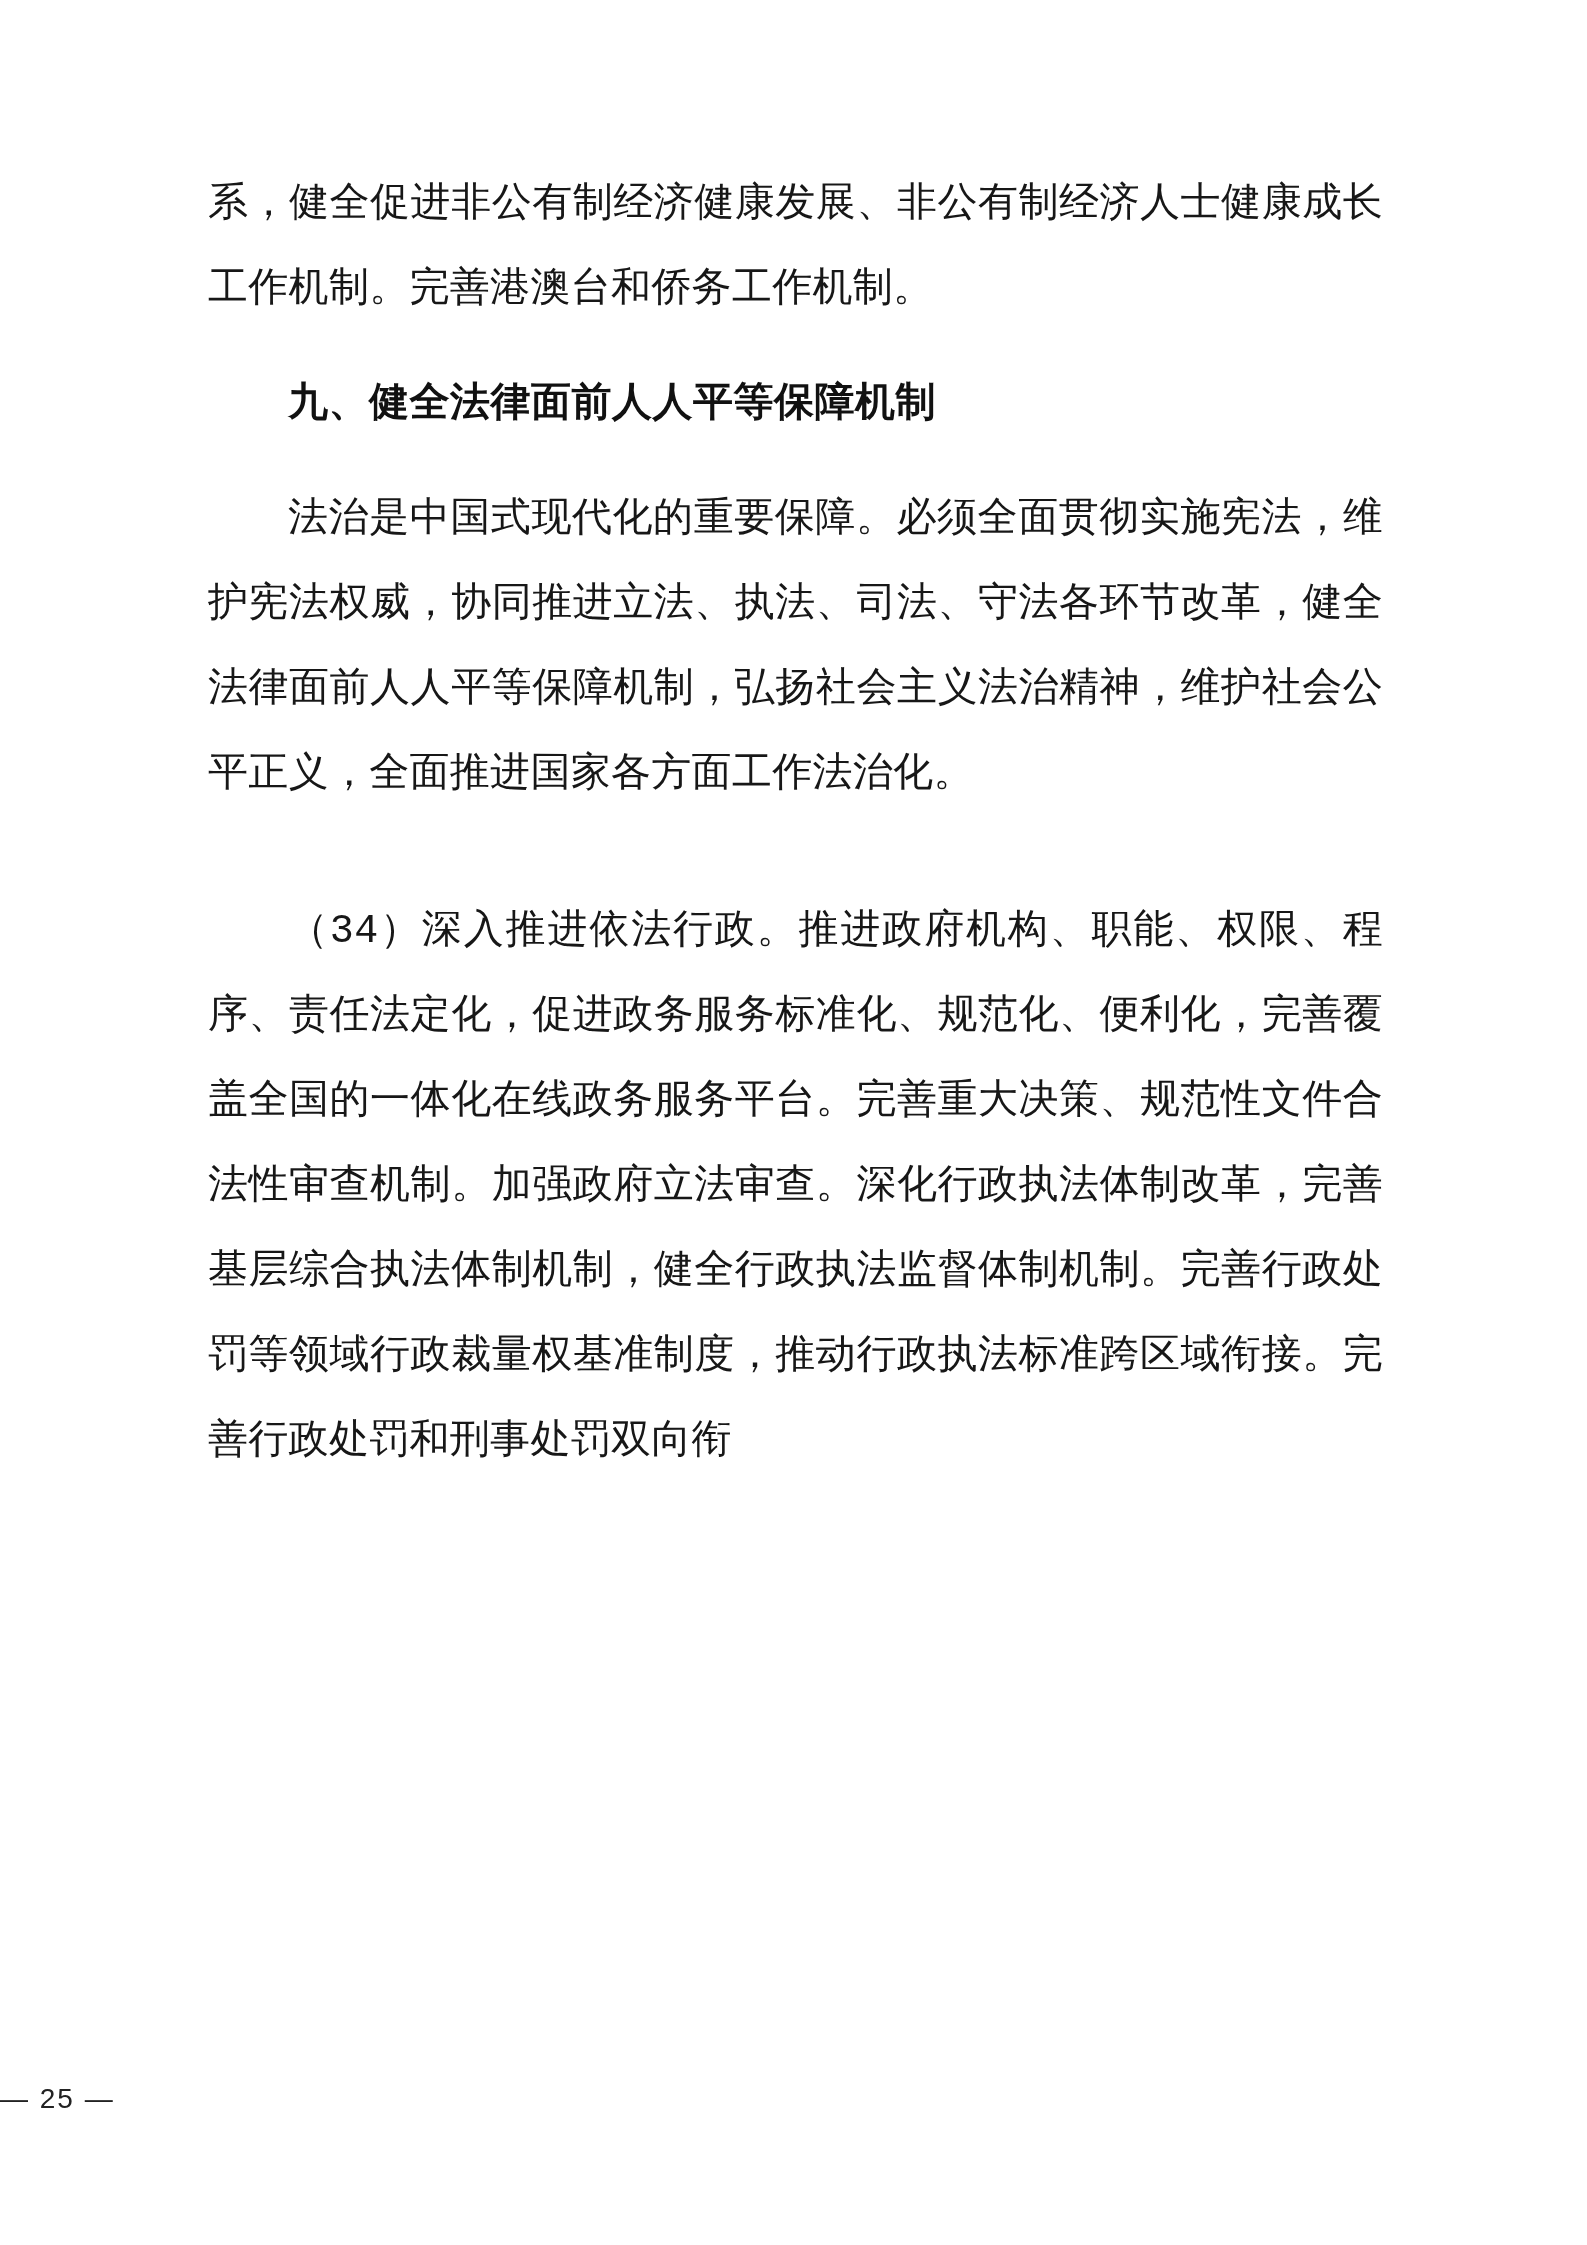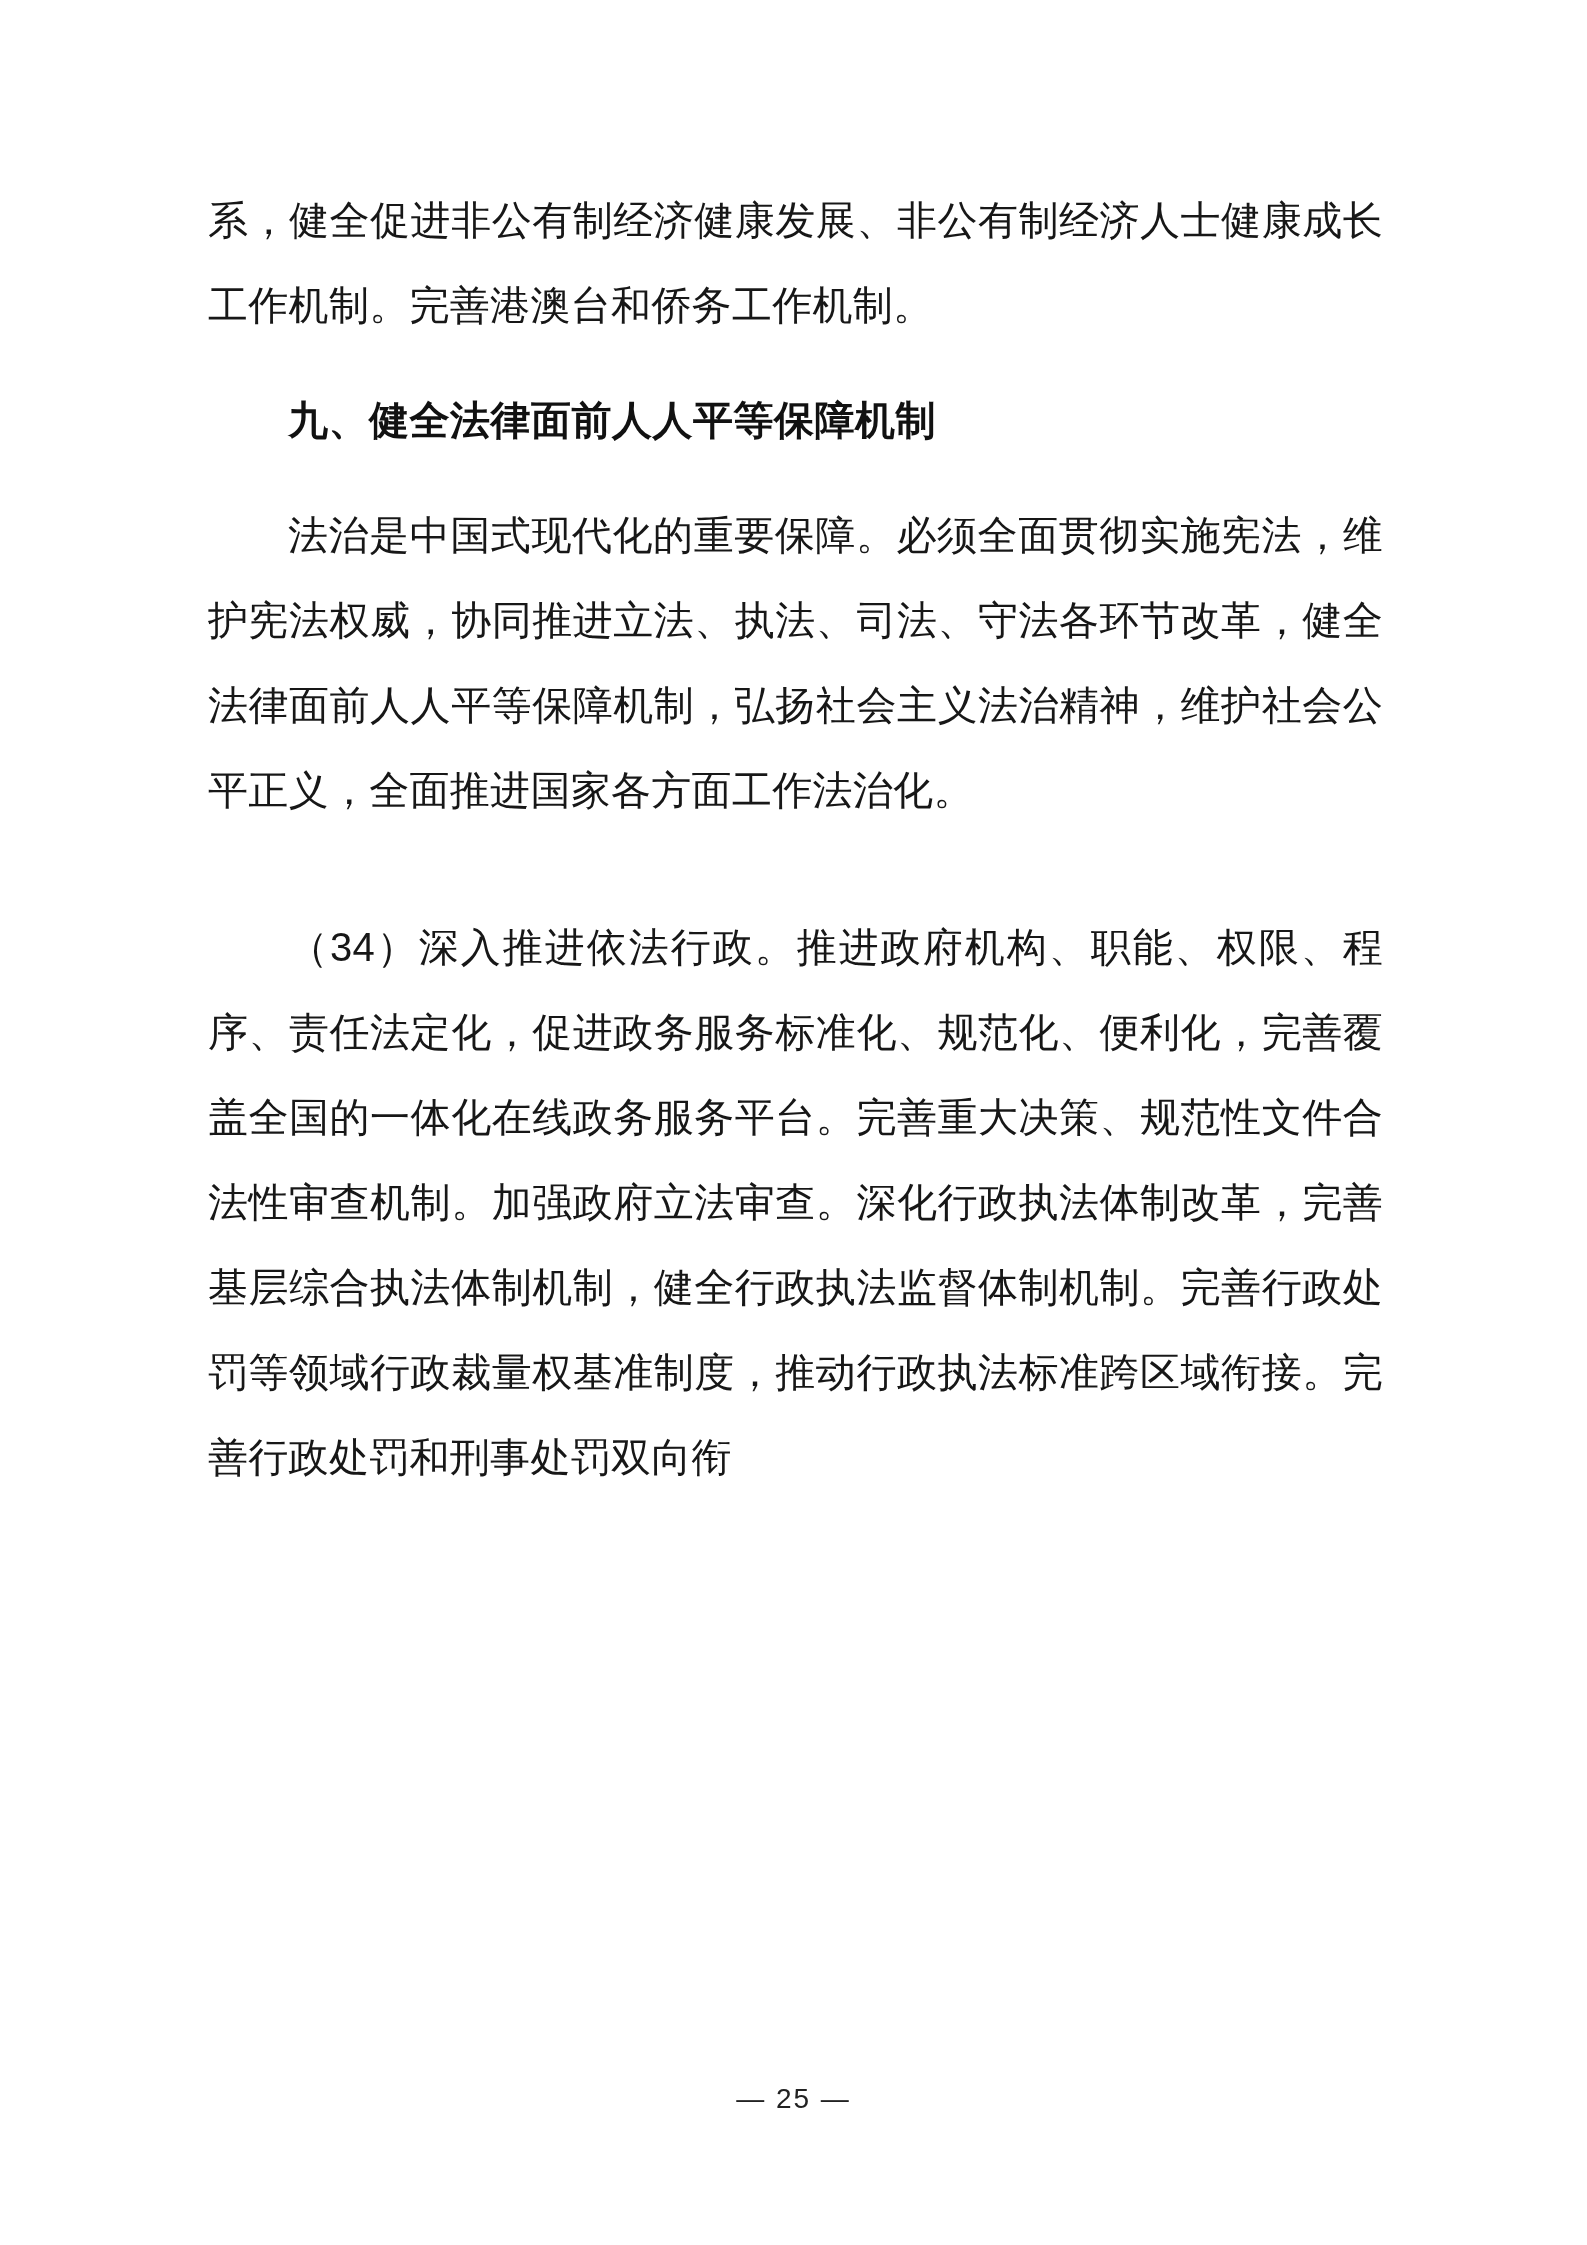--- a/index.html
+++ b/index.html
@@ -14,22 +14,23 @@
     position: relative;
     width: 1587px;
     height: 2245px;
     background: #ffffff;
     box-sizing: border-box;
     overflow: hidden;
   }
   .content {
     position: absolute;
     left: 208px;
-    top: 178px;
+    top: 162px;
     width: 1175px;
+    font-family: Liberation Mono, monospace;
   }
   .para {
     font-size: 40px;
     line-height: 85px;
     color: #171717;
     text-align: justify;
     text-justify: inter-ideograph;
     margin: 0;
     letter-spacing: 0.3px;
   }
@@ -45,21 +46,21 @@
     text-indent: 80px;
     letter-spacing: 0.5px;
   }
   .gap-med { height: 30px; }
   .gap-large { height: 36px; }
   .footer {
     position: absolute;
     left: 0;
     right: 0;
     bottom: 130px;
-    text-align: center;
+    text-align: left;
     font-size: 28px;
     color: #222222;
     letter-spacing: 2px;
   }
 </style>
 </head>
 <body>
 
 <div class="page">
   <div class="content">

